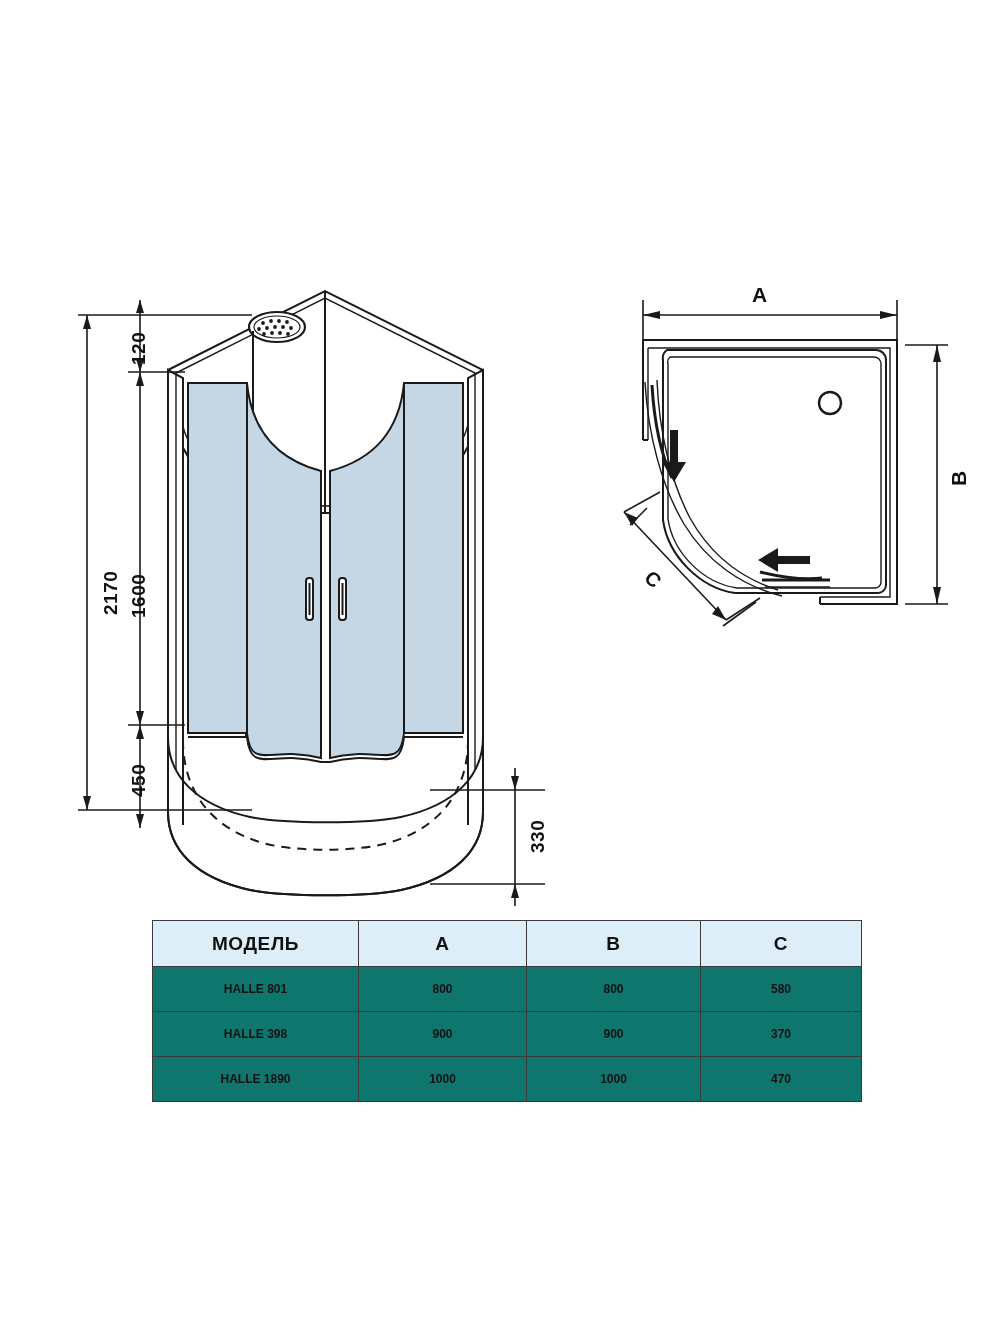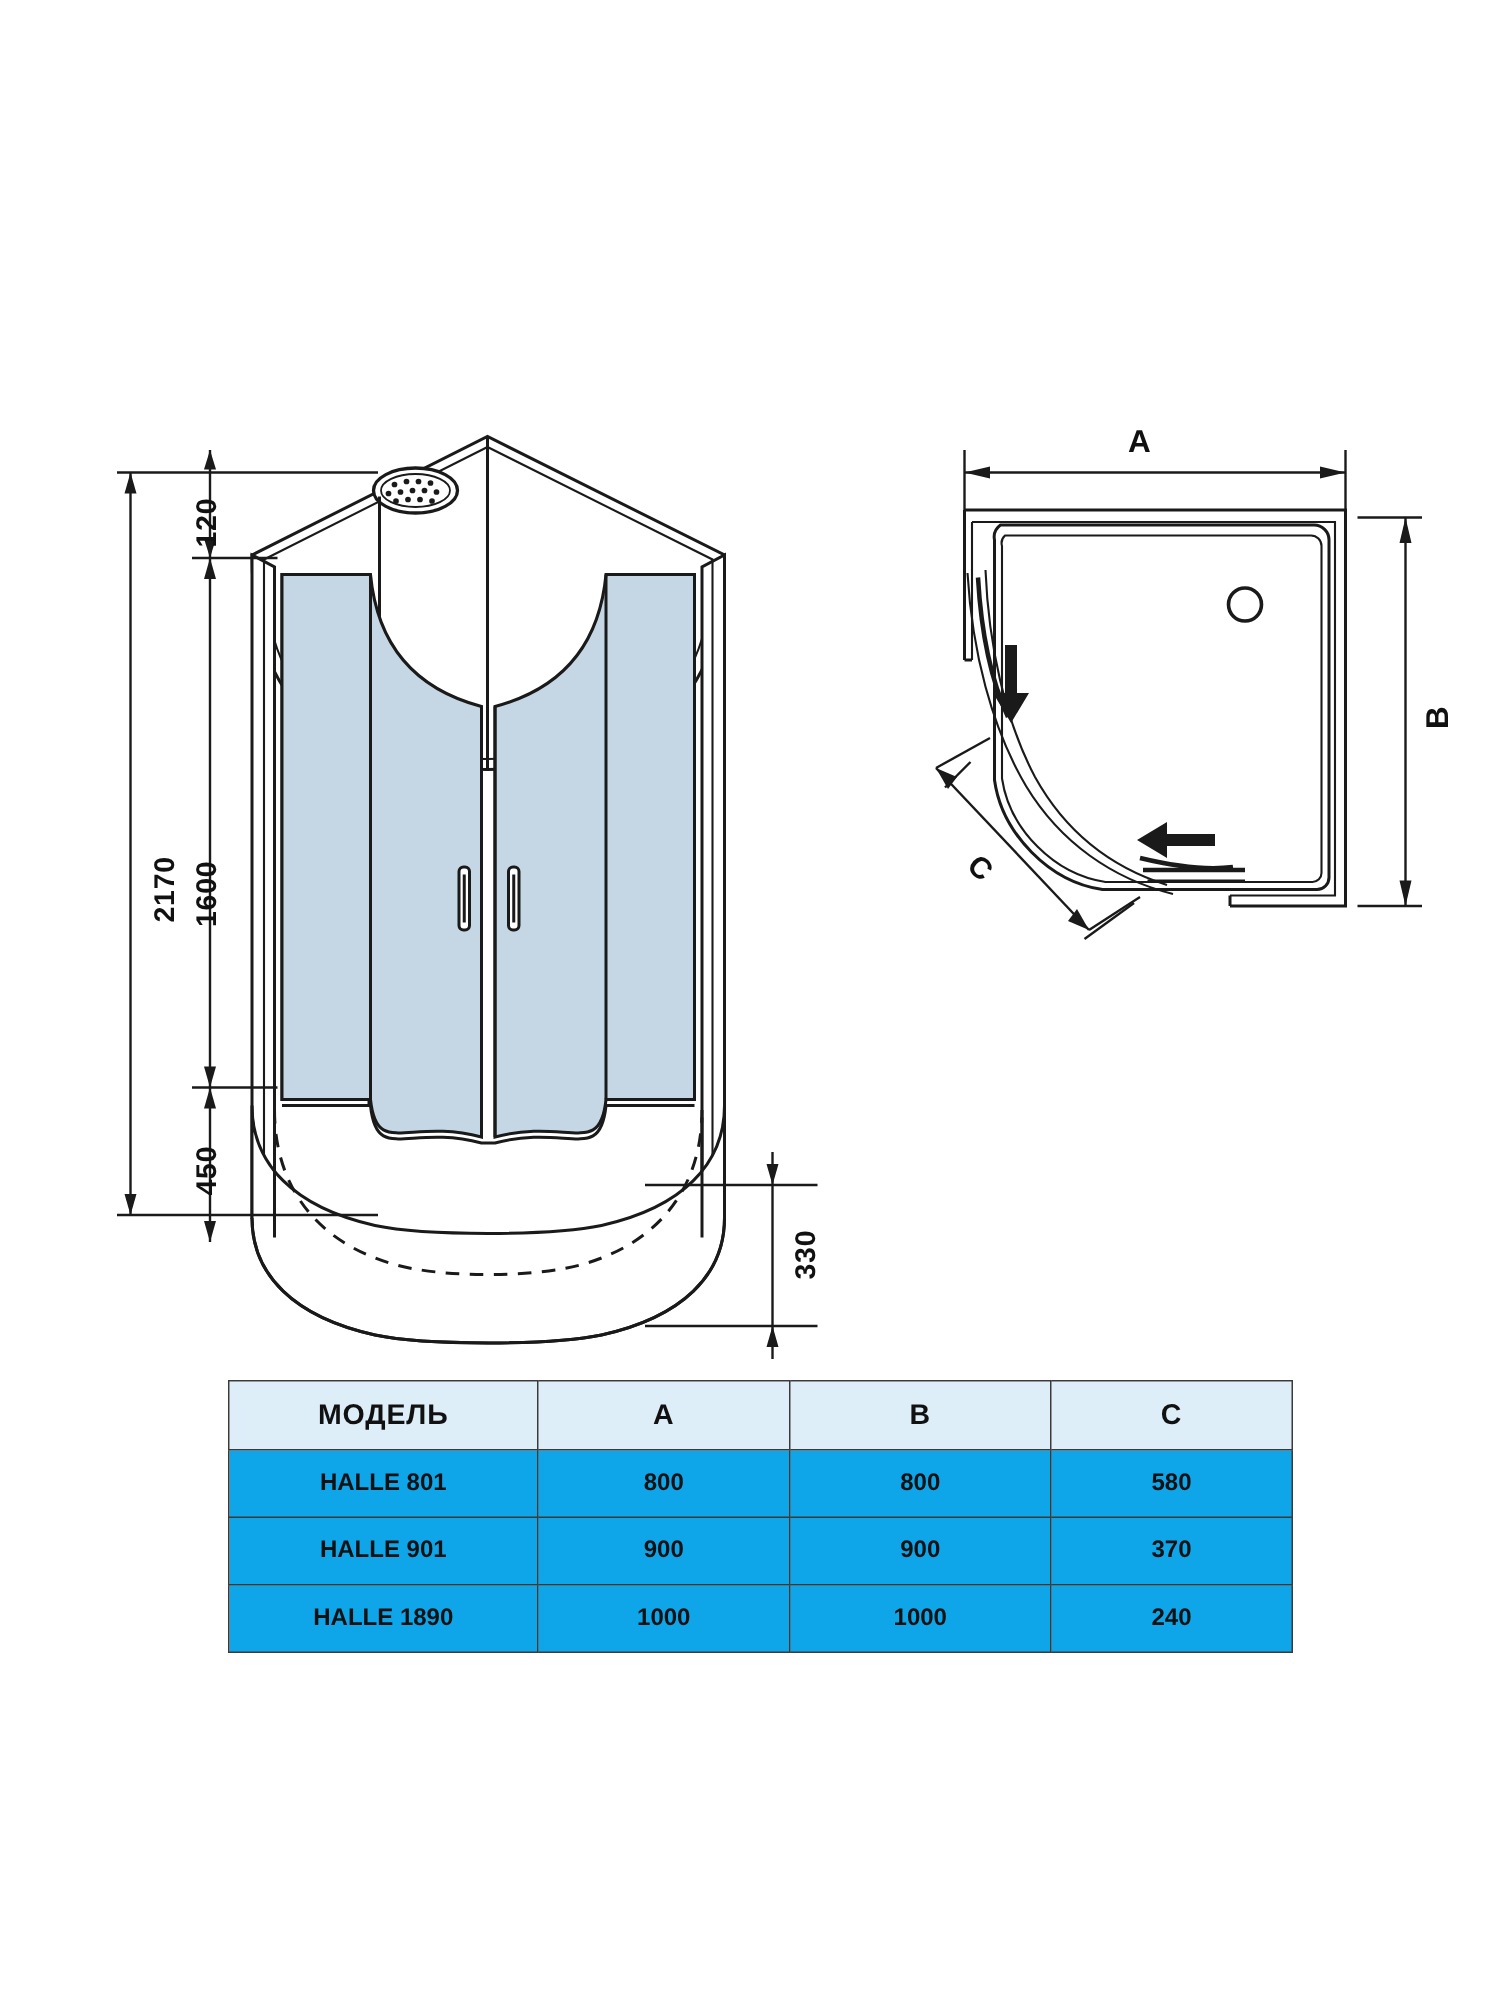--- a/index.html
+++ b/index.html
@@ -59,24 +59,24 @@
     border-collapse: collapse;
     table-layout: fixed;
     background: #ffffff;
   }
   #spec-table td, #spec-table th {
     border: 1.5px solid #3a3a3a;
     text-align: center;
     font-family: "Liberation Sans", sans-serif;
     font-weight: bold;
     color: #111111;
-    font-size: 16px;
+    font-size: 12px;
     height: 44px;
     padding: 0;
-    background: #0ea5e9;
+    background: #0f766e;
   }
   #spec-table thead th {
     background: #ddeef9;
     font-size: 19px;
     letter-spacing: 0.6px;
     height: 45px;
   }
   #spec-table col.c-model { width: 206px; }
   #spec-table col.c-a     { width: 168px; }
   #spec-table col.c-b     { width: 174px; }
@@ -321,27 +321,27 @@
       </tr>
     </thead>
     <tbody>
       <tr>
         <td>HALLE 801</td>
         <td>800</td>
         <td>800</td>
         <td>580</td>
       </tr>
       <tr>
-        <td>HALLE 901</td>
+        <td>HALLE 398</td>
         <td>900</td>
         <td>900</td>
         <td>370</td>
       </tr>
       <tr>
         <td>HALLE 1890</td>
         <td>1000</td>
         <td>1000</td>
-        <td>240</td>
+        <td>470</td>
       </tr>
     </tbody>
   </table>
 
 </div>
 
 </body></html>

